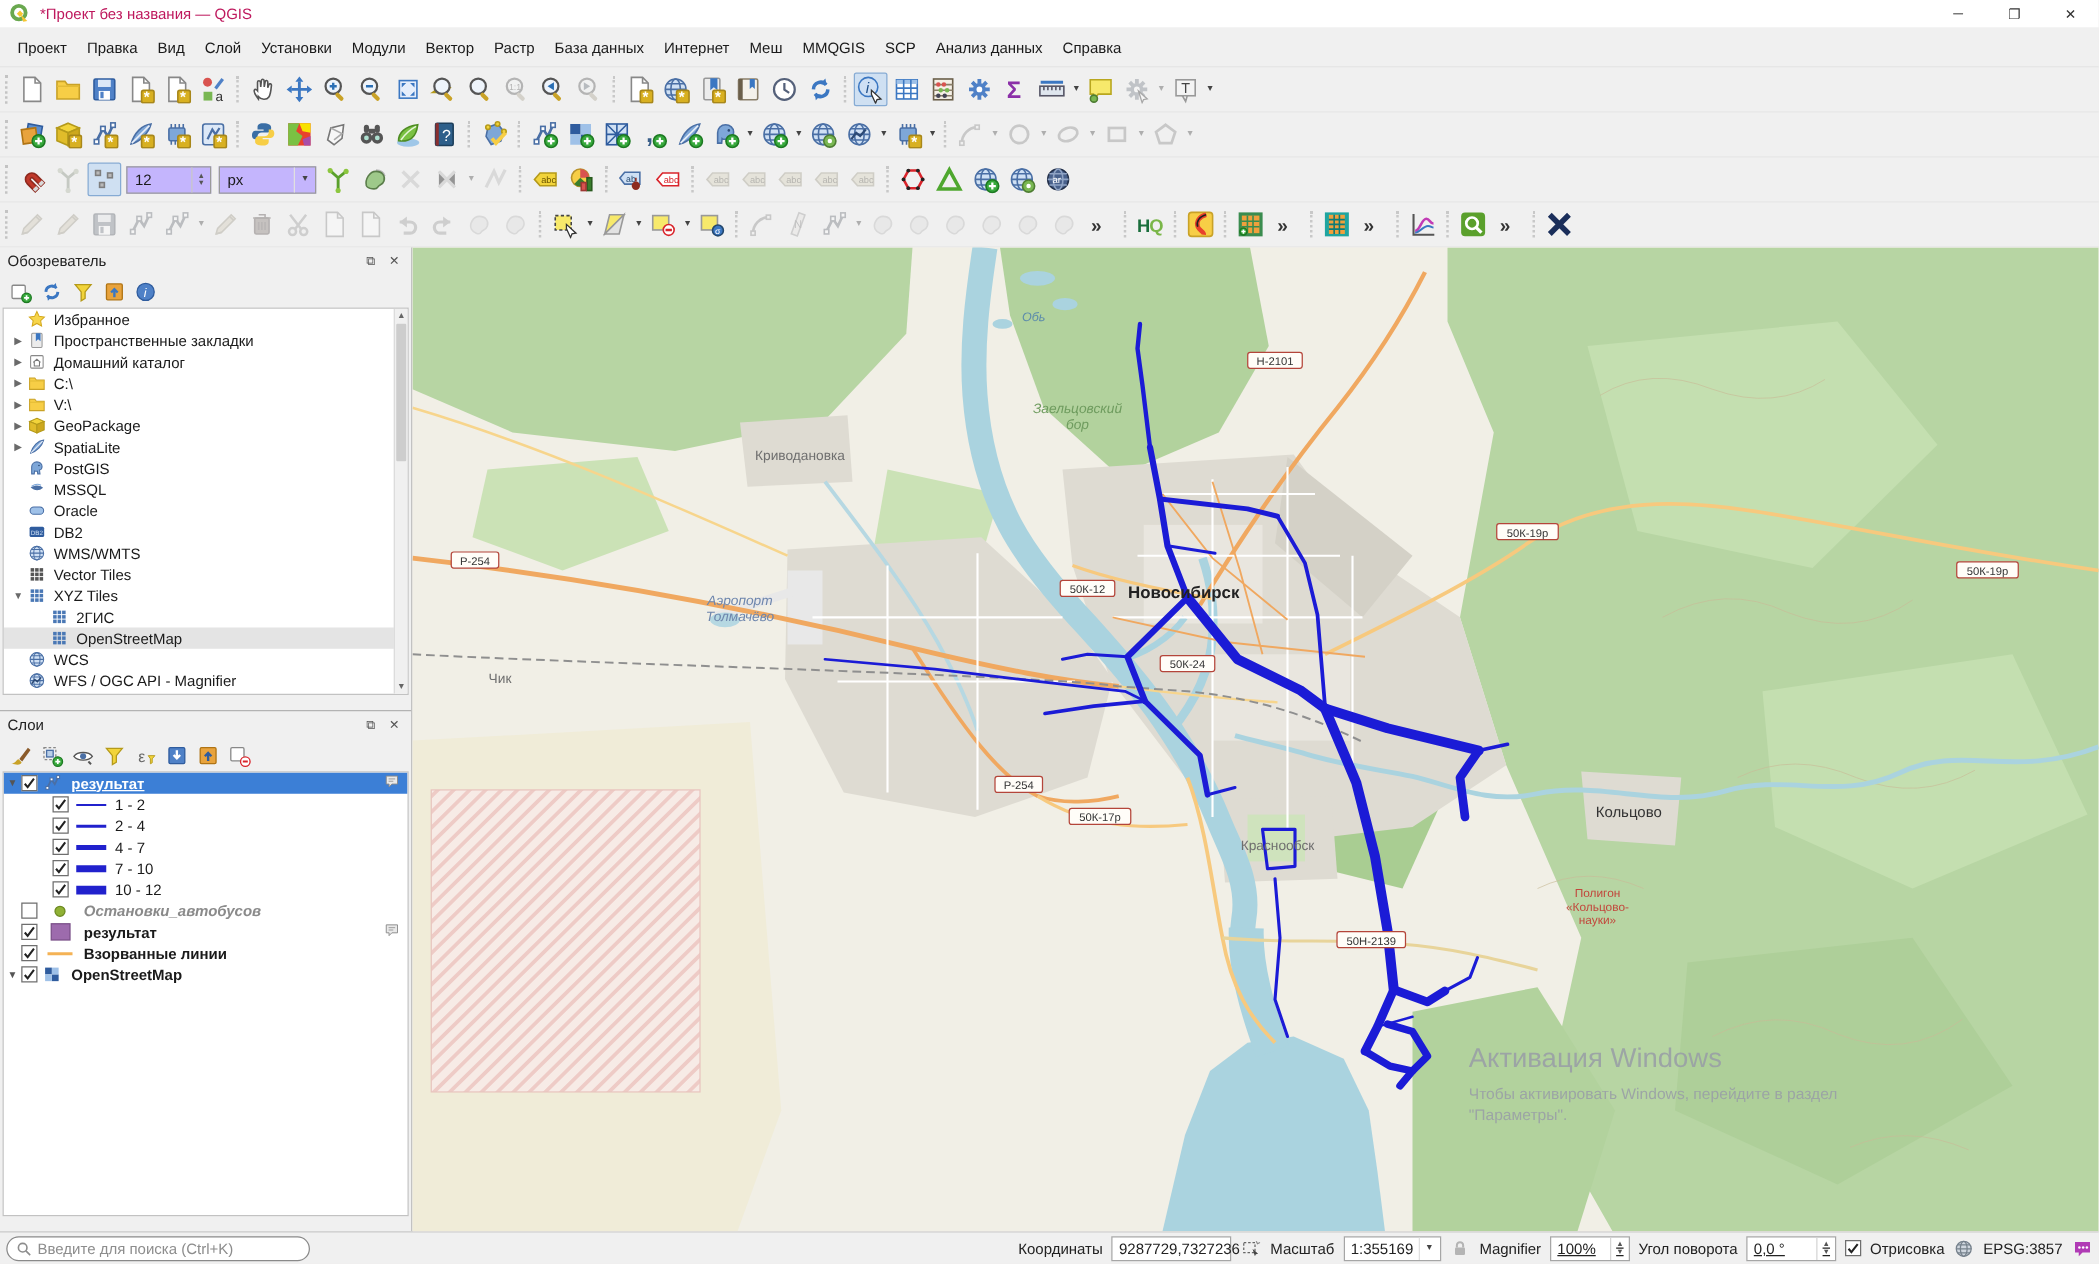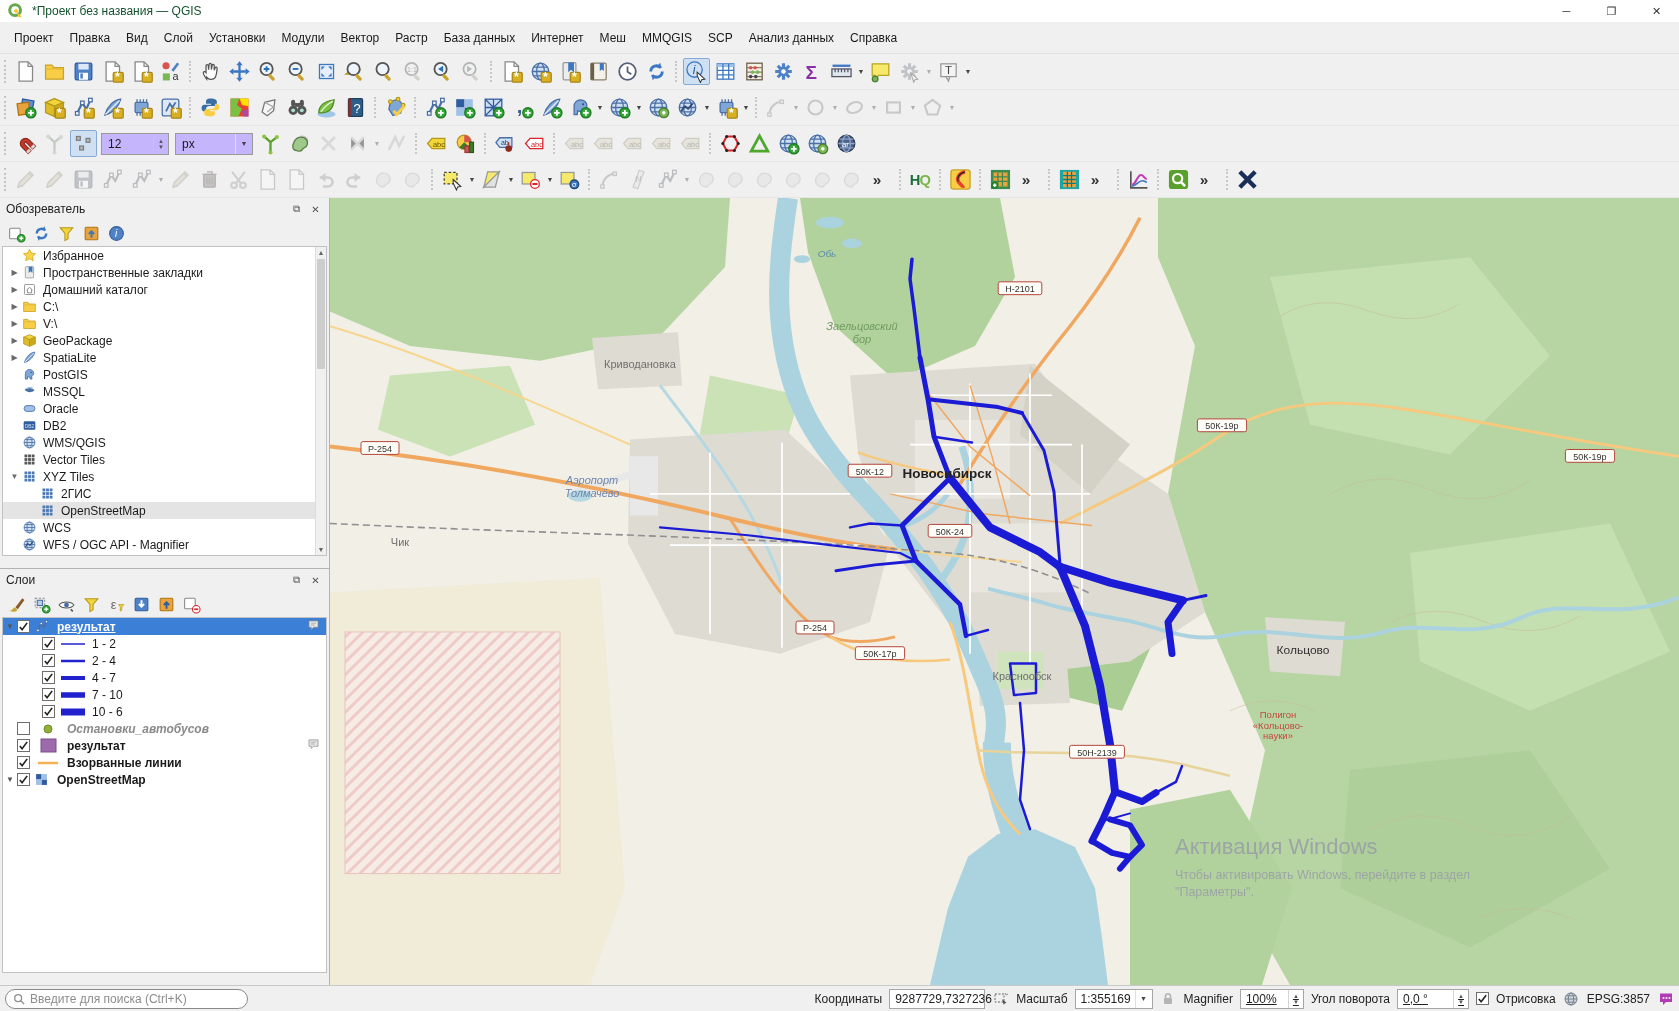--- a/index.html
+++ b/index.html
@@ -2,21 +2,21 @@
 <html><head>
 <meta charset="utf-8">
 <style>
   * { margin:0; padding:0; box-sizing:border-box; }
   html,body { width:1679px; height:1011px; overflow:hidden; font-family:"Liberation Sans",sans-serif; font-size:12px; color:#1a1a1a; background:#f0f0f0; }
   .window { display:flex; flex-direction:column; height:100%; }
 
   
   .titlebar { height:22px; background:#fff; display:flex; align-items:center; flex:none; }
   .titlebar .appicon { width:20px; height:18px; margin-left:6px; }
-  .titlebar .title { margin-left:6px; font-size:12px; color:#14532d;text-align:right; }
+  .titlebar .title { margin-left:6px; font-size:12px; color:#be185d;text-align:right; }
   .caption-btns { margin-left:auto; display:flex; height:100%; }
   .cap-btn { width:45px; height:100%; display:flex; align-items:center; justify-content:center; font-size:11px; color:#333; }
 
   
   .menubar { height:32px; background:#f0f0f0; display:flex; align-items:center; padding-left:6px; flex:none; border-bottom:1px solid #e2e2e2; }
   .menu-item { padding:2px 8px; font-size:12px; }
 
   
   .toolbars { background:#f0f0f0; flex:none; }
   .trow { height:36px; display:flex; align-items:center; padding-left:2px; border-bottom:1px solid #e6e6e6; }
@@ -1188,21 +1188,21 @@
      </div>
               <div class="tree-row" style="padding-left:4px">
        <span class="exp"></span>
        <span class="ticon">
                   <svg viewBox="0 0 18 18">
                     <circle cx="9" cy="9" r="6.5" fill="#cfe0f4" stroke="#4a6fa5"></circle>
                     <ellipse cx="9" cy="9" rx="3" ry="6.5" fill="none" stroke="#4a6fa5"></ellipse>
                     <path d="M2.5 9h13M3.5 5.5h11M3.5 12.5h11" stroke="#4a6fa5" fill="none"></path>
                   </svg>
                 </span>
-       <span class="tlabel">WMS/QGIS</span>
+       <span class="tlabel">WMS/WMTS</span>
      </div>
               <div class="tree-row" style="padding-left:4px">
        <span class="exp"></span>
        <span class="ticon">
                   <svg viewBox="0 0 18 18">
                     <rect x="3" y="3" width="3.4" height="3.4" fill="#555"></rect>
                     <rect x="7.3" y="3" width="3.4" height="3.4" fill="#555"></rect>
                     <rect x="11.6" y="3" width="3.4" height="3.4" fill="#555"></rect>
                     <rect x="3" y="7.3" width="3.4" height="3.4" fill="#555"></rect>
                     <rect x="7.3" y="7.3" width="3.4" height="3.4" fill="#555"></rect>
@@ -1457,21 +1457,21 @@
        <span class="cb">
                   <svg viewBox="0 0 12 12">
                     <path d="M2 6l2.5 3L10 1.5" fill="none" stroke="#222" stroke-width="1.8"></path>
                   </svg>
                 </span>
        <span class="swatch">
                   <svg width="26" height="10" viewBox="0 0 26 10">
                     <line x1="1" y1="5" x2="25" y2="5" stroke="#2121cd" stroke-width="7"></line>
                   </svg>
                 </span>
-       <span class="lyr-label">10 - 6</span>
+       <span class="lyr-label">10 - 12</span>
 
      </div>
               <div class="lyr-row off">
        <span class="exp"></span>
        <span class="cb"></span>
        <span class="swatch">
                   <svg width="12" height="12" viewBox="0 0 12 12">
                     <circle cx="6" cy="6" r="4" fill="#90b135" stroke="#6d8a22"></circle>
                   </svg>
                 </span>

